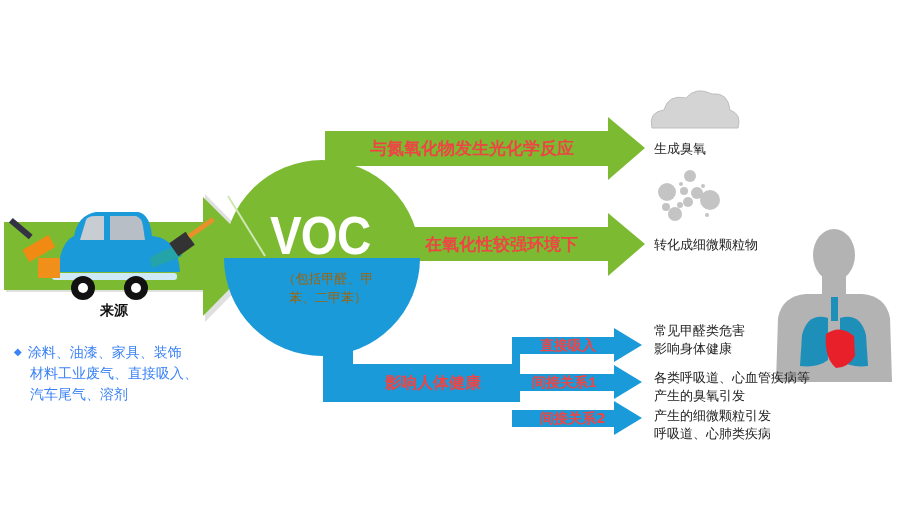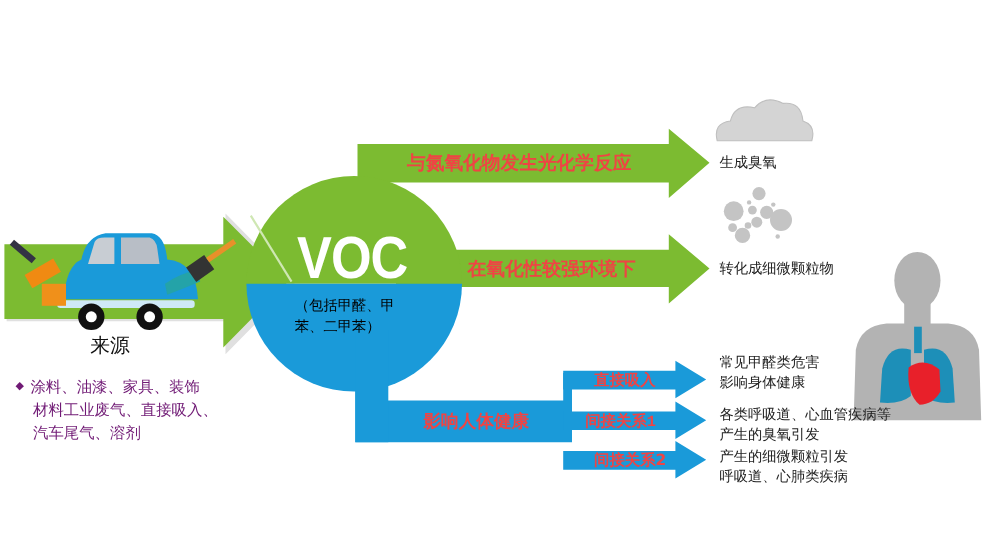--- a/index.html
+++ b/index.html
@@ -4,23 +4,23 @@
 <style>
   html, body { margin:0; padding:0; }
   body { width:910px; height:506px; background:#ffffff; position:relative; overflow:hidden;
          font-family:"DejaVu Sans", "Liberation Sans", sans-serif; }
   .abs { position:absolute; }
   svg.bg { position:absolute; left:0; top:0; }
   .t-white { color:#ef4444; font-weight:bold; white-space:nowrap; }
   .t-dark { color:#222222; white-space:nowrap; }
   .voc-title { left:270px; top:204px; font-size:54px; font-weight:bold; color:#ffffff; letter-spacing:-1px;
                font-family:"Liberation Sans", sans-serif; transform:scaleX(0.88); transform-origin:left top; }
-  .voc-sub { left:268px; top:269px; width:120px; font-size:13px; color:#000000; line-height:19px; white-space:normal; }
-  .src-title { left:82px; top:302px; font-size:18px; font-weight:normal; color:#111; }
-  .src-list { left:14px; top:341px; width:230px; font-size:14px; color:#701a75; line-height:21px; }
+  .voc-sub { left:268px; top:269px; width:120px; text-align:center; font-size:13px; color:#a16207; line-height:19px; white-space:normal; }
+  .src-title { left:100px; top:302px; font-size:14px; font-weight:bold; color:#111; }
+  .src-list { left:14px; top:341px; width:230px; font-size:14px; color:#3b82f6; line-height:21px; }
   .src-list .bullet { font-size:10px; margin-right:6px; vertical-align:2px; }
   .green-label { font-size:17px; }
   .blue-label { font-size:14px; }
   .result { font-size:13px; line-height:18px; }
 </style>
 </head>
 <body>
 
 <svg class="bg" width="910" height="506" viewBox="0 0 910 506">
 

